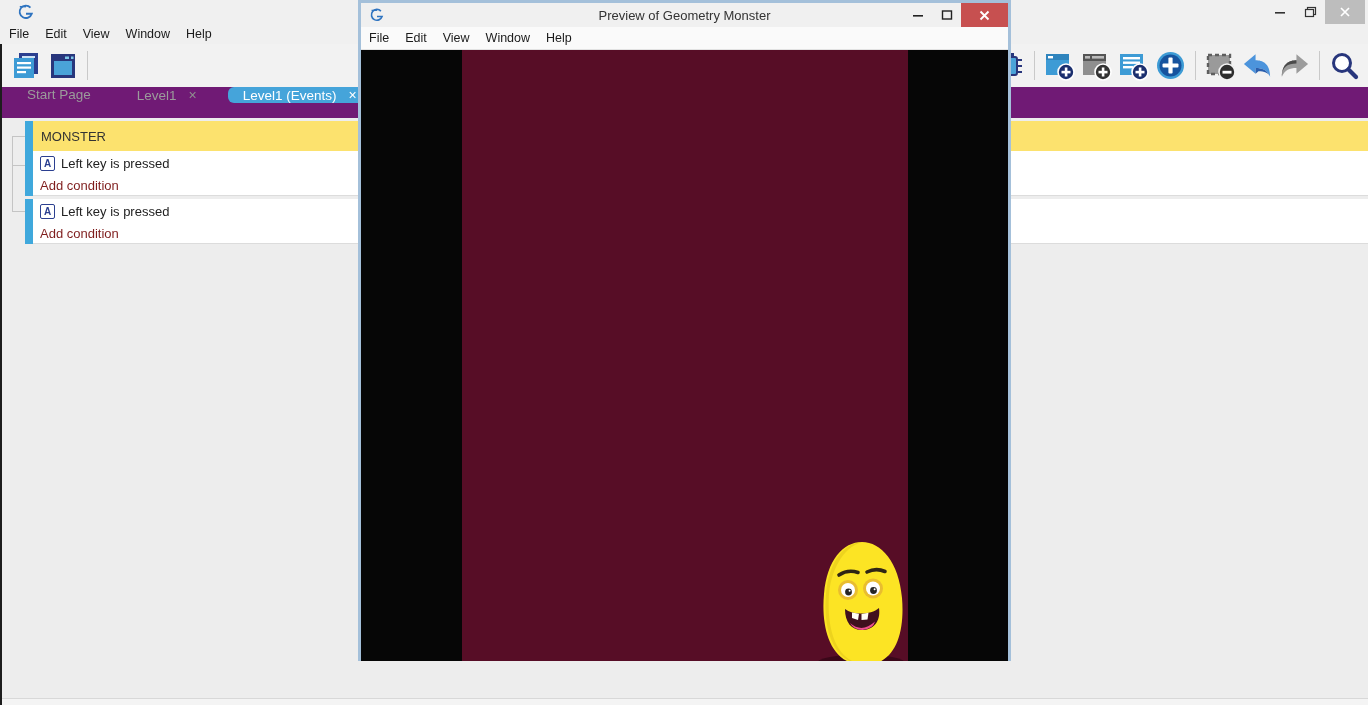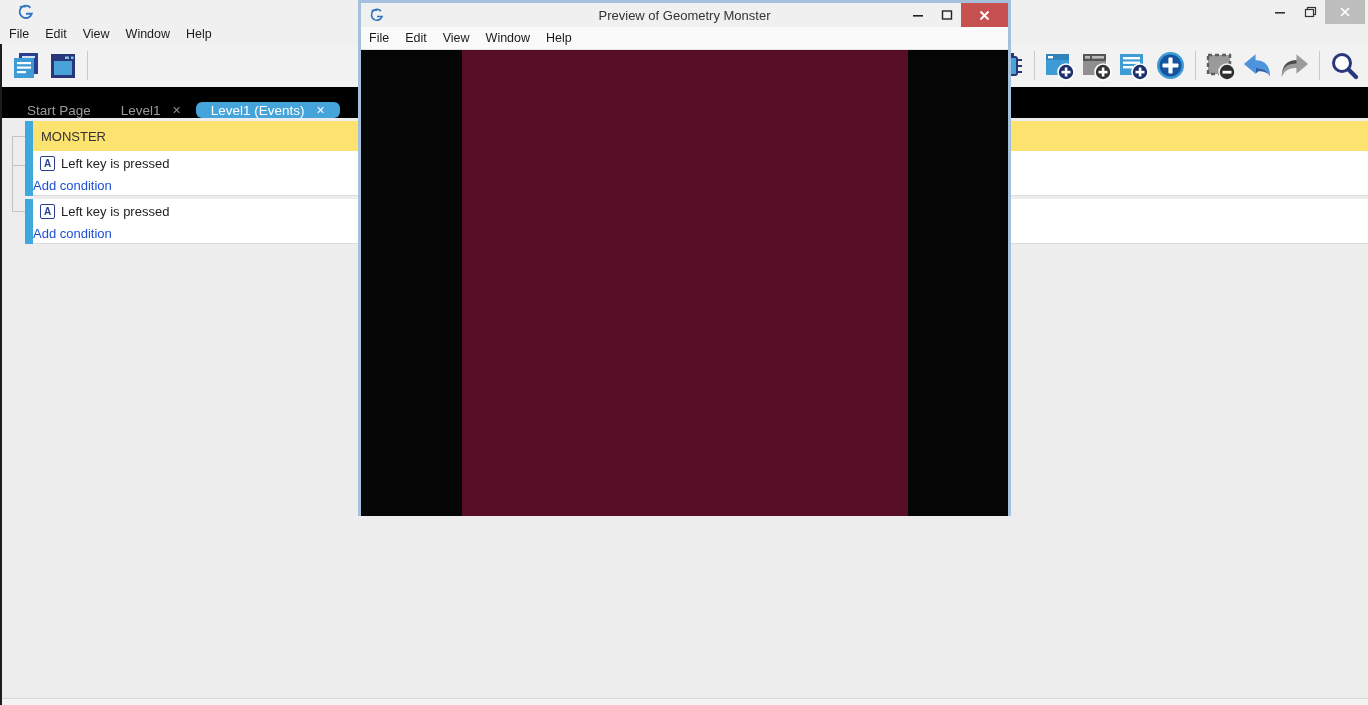--- a/index.html
+++ b/index.html
@@ -17,46 +17,46 @@
   .menubar { height:20px; background:#f0f0f0; display:flex; align-items:center; font-size:12.5px; color:#1b1b1b; }
   .menubar .mi { padding:0 8px; }
   .menubar .mi:first-child { margin-left:1px; }
 
   .toolbar { height:43px; background:#f2f2f2; position:relative; display:flex; align-items:center; }
   .tb-icon { width:33px; height:33px; margin:0 2px; display:flex; align-items:center; justify-content:center; }
   .tb-sep { width:1px; height:29px; background:#c9c9c9; margin:0 6px; }
   .toolbar-left { display:flex; align-items:center; padding-left:7px; }
   .toolbar-right { position:absolute; right:5px; top:0; height:43px; display:flex; align-items:center; z-index:9; }
 
-  .tabbar { height:31px; background:#000000; display:flex; align-items:flex-end; padding-left:12px; font-size:13.5px; color:#9b9b9b; }
+  .tabbar { height:31px; background:#701a75; display:flex; align-items:flex-start; padding-left:12px; font-size:13.5px; color:#9b9b9b;gap:16px; }
   .tab { display:flex; align-items:center; padding:0 15px; gap:12px; white-space:nowrap; }
   .tab .tab-close { font-size:14px; color:#8f8f8f; }
   .tab.active { background:#45a4da; color:#fff;border-radius:6px; }
   .tab.active .tab-close { color:#fff; }
 
   
   .events-panel { position:absolute; top:118px; left:0; right:0; bottom:0; background:#ededed; }
   .left-edge { position:absolute; left:0; top:44px; bottom:0; width:2px; background:#1d1d1d; z-index:5; }
   .rows { position:absolute; top:3px; left:0; right:0; }
   .row { display:flex; }
   .tree-col { width:25px; flex:0 0 25px; }
   .blue-bar { width:8px; flex:0 0 8px; background:#3fa8dc; }
   .group-row { height:30px; }
   .group-content { flex:1; background:#fce26e; display:flex; align-items:center; padding-left:8px; font-size:13px; color:#333; }
   .event-content { flex:1; background:#ffffff; border-bottom:1px solid #dcdcdc; }
   .cond-line { height:24px; display:flex; align-items:center; padding-left:7px; gap:6px; font-size:13px; color:#222; }
   .a-icon { width:15px; height:15px; border:1px solid #2b3f90; border-radius:2px; color:#2b3f90;
             font-size:10px; font-weight:bold; display:flex; align-items:center; justify-content:center; background:#fff; }
-  .add-line { height:20px; display:flex; align-items:center; padding-left:0; font-size:13px; color:#1d4ed8; }
+  .add-line { height:20px; display:flex; align-items:center; padding-left:7px; font-size:13px; color:#7f1d1d; }
   .row-spacer { height:3px; }
   .tline { position:absolute; background:#c4c4c4; }
   .bottom-strip { position:absolute; left:0; right:0; bottom:0; height:7px; background:#f4f4f4; border-top:1px solid #d8d8d8; }
 
   
-  .preview { position:absolute; left:358px; top:0; width:653px; height:516px;
+  .preview { position:absolute; left:358px; top:0; width:653px; height:661px;
              border:3px solid #a4c0da; border-bottom:none; background:#060606; z-index:10; }
   .p-titlebar { height:24px; background:#f0f0f0; position:relative; display:flex; align-items:center; }
   .p-logo { width:16px; height:14px; margin-left:8px; }
   .p-title { position:absolute; left:0; right:0; text-align:center; font-size:13px; color:#333; }
   .p-controls { position:absolute; right:0; top:0; height:24px; display:flex; align-items:stretch; z-index:2; }
   .p-btn { width:29px; display:flex; align-items:center; justify-content:center; }
   .p-close { width:47px; background:#c75050; }
   .p-menubar { height:23px; background:#fafafa; border-bottom:1px solid #e2e2e2; display:flex; align-items:center; font-size:12.5px; color:#1b1b1b; }
   .p-menubar .mi { padding:0 8px; }
   .game { position:absolute; top:47px; left:0; right:0; bottom:0; background:#060606; overflow:hidden; }

